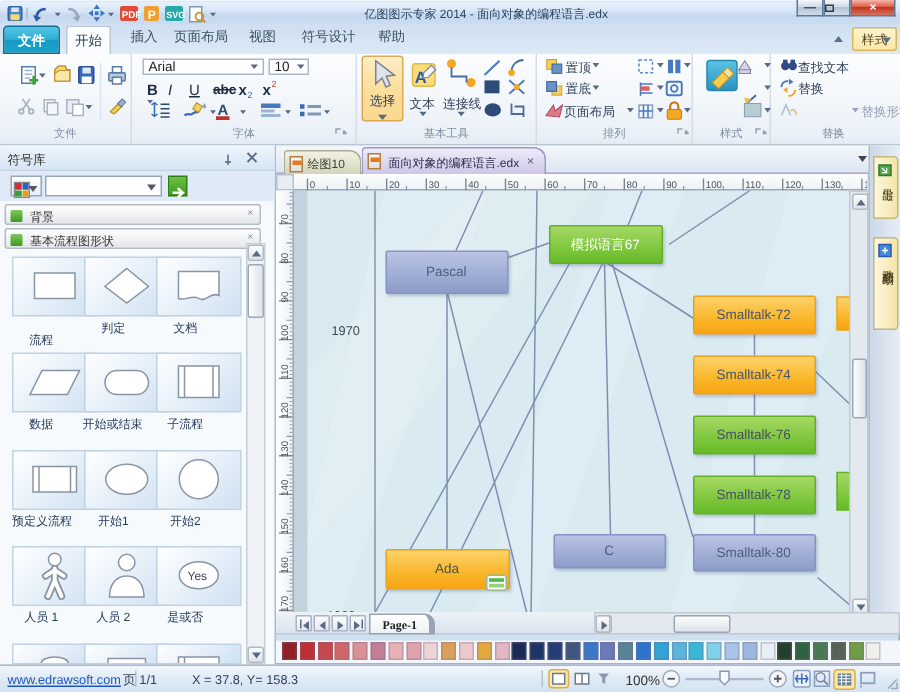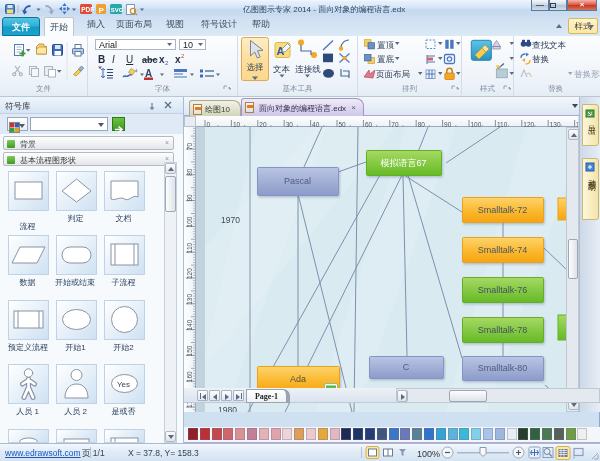--- a/index.html
+++ b/index.html
@@ -40,21 +40,21 @@
  font-size:8.5px;color:#333;padding:4px 0 0 5px;border-bottom:1px solid #c2d2e4;}
 #lp-search{position:absolute;top:17px;left:0;width:100%;height:20px;background:#dfeaf6;}
 #lp-combo{position:absolute;left:7px;top:3px;width:21px;height:14px;background:linear-gradient(#fff,#e8eef5);border:1px solid #98a8bc;padding:1px;}
 #lp-input{position:absolute;left:30px;top:3px;width:78px;height:14px;background:#fff;border:1px solid #98a8bc;}
 #lp-go{position:absolute;left:112px;top:3px;width:13px;height:14px;background:linear-gradient(#6cc244,#3f9a1e);border:1px solid #2e7a14;padding:2px 0 0 1px;}
 .lp-bar{position:absolute;left:3px;width:171px;height:14px;background:linear-gradient(#fefefe,#e4e6ea);
  border:1px solid #b4bac4;border-radius:2px;font-size:8px;color:#3a3a3a;padding:2px 0 0 16px;}
 .lp-barico{position:absolute;left:3px;top:2.5px;width:8px;height:8px;background:linear-gradient(#7ec860,#3f9a1e);border-radius:1px;}
 .lp-x{position:absolute;right:4px;top:2px;font-size:7px;color:#8a94a2;}
 #lp-shapes{position:absolute;top:0;left:0;width:163px;height:346px;}
-.cell{position:absolute;width:41px;height:40px;background:linear-gradient(135deg,#ffffff 0%,#ebf3fa 40%,#cfe1f2 100%);
+.cell{position:absolute;width:57px;height:40px;background:linear-gradient(135deg,#ffffff 0%,#ebf3fa 40%,#cfe1f2 100%);
  border:1px solid #c0d2e8;overflow:hidden;}
 .cell svg{display:block;margin:0 auto;}
 .lbl{position:absolute;font-size:8px;color:#253c5c;text-align:center;}
 #lp-scroll{position:absolute;left:164px;top:65px;width:13px;height:281px;background:#eef1f5;border:1px solid #c8d0da;}
 .sb-btn{position:absolute;left:0;width:11px;height:11px;background:linear-gradient(#fdfdfd,#dfe4ea);border:1px solid #b0bac6;border-radius:2px;}
 .tri{position:absolute;width:0;height:0;}
 .tup{border-left:3px solid transparent;border-right:3px solid transparent;border-bottom:4px solid #5a6a80;}
 .tdn{border-left:3px solid transparent;border-right:3px solid transparent;border-top:4px solid #5a6a80;}
 .tlf{border-top:3px solid transparent;border-bottom:3px solid transparent;border-right:4px solid #5a6a80;}
 .trt{border-top:3px solid transparent;border-bottom:3px solid transparent;border-left:4px solid #5a6a80;}
@@ -73,21 +73,21 @@
 #hruler{position:absolute;top:116px;left:196px;width:382px;height:11px;background:linear-gradient(#fdfefe,#eef2f6);border-bottom:1px solid #9aa8b8;}
 #vruler{position:absolute;top:127px;left:184px;width:12px;height:285px;background:linear-gradient(90deg,#fdfefe,#eef2f6);border-right:1px solid #9aa8b8;}
 
 #canvas{position:absolute;top:127px;left:196px;width:370px;height:285px;background:#c2d3de;overflow:hidden;}
 #vscroll{position:absolute;top:127px;left:566px;width:13px;height:285px;background:#e4e9ef;border:1px solid #c0c8d2;}
 #vthumb{position:absolute;left:1px;top:111px;width:10px;height:40px;background:linear-gradient(90deg,#fdfdfd,#dde3ea);border:1px solid #9aa8b8;border-radius:2px;}
 #sidestrip{position:absolute;top:97px;left:579px;width:21px;height:315px;background:linear-gradient(90deg,#cdd9e8,#e6edf5);border-left:1px solid #b0bdce;}
 .stab{position:absolute;left:2px;width:17px;background:linear-gradient(90deg,#fdf7dc,#f4e4a8);border:1px solid #c8b878;border-radius:0 3px 3px 0;}
 .stab-t{writing-mode:vertical-rl;font-size:8px;color:#4a4020;margin:0 auto;letter-spacing:1px;}
 
-#pagerow{position:absolute;top:388px;left:184px;width:416px;height:15px;background:linear-gradient(#eef2f7,#dae3ee);border-bottom:1px solid #c0cadb;}
+#pagerow{position:absolute;top:408px;left:184px;width:416px;height:15px;background:linear-gradient(#eef2f7,#dae3ee);border-bottom:1px solid #c0cadb;}
 .pgbtn{position:absolute;top:2px;width:11px;height:11px;background:linear-gradient(#fbfcfd,#e4e9f0);border:1px solid #a8b4c4;font-size:5px;color:#445;text-align:center;line-height:10px;border-radius:1px;}
 #pgtab{position:absolute;left:62px;top:1px;width:44px;height:14px;background:linear-gradient(#ffffff,#eef1f5);border:1px solid #98a4b4;border-right-width:4px;border-radius:0 7px 0 0;
  font-size:8px;font-family:"Liberation Serif",serif;font-weight:bold;color:#222;text-align:center;line-height:13px;}
 #hscroll{position:absolute;left:212px;top:0px;width:204px;height:15px;background:#e4e9ef;border:1px solid #c0c8d2;}
 #hthumb{position:absolute;left:52px;top:1px;width:38px;height:12px;background:linear-gradient(#fdfdfd,#dde3ea);border:1px solid #9aa8b8;border-radius:2px;}
 
 #palette{position:absolute;top:427px;left:184px;width:416px;height:16px;background:#f3f6fa;border-bottom:1px solid #b8a8d8;}
 .pal{position:absolute;top:1px;width:10px;height:12px;border:1px solid rgba(120,110,130,0.35);}
 
 #statusbar{position:absolute;top:443px;left:0;width:600px;height:18px;

